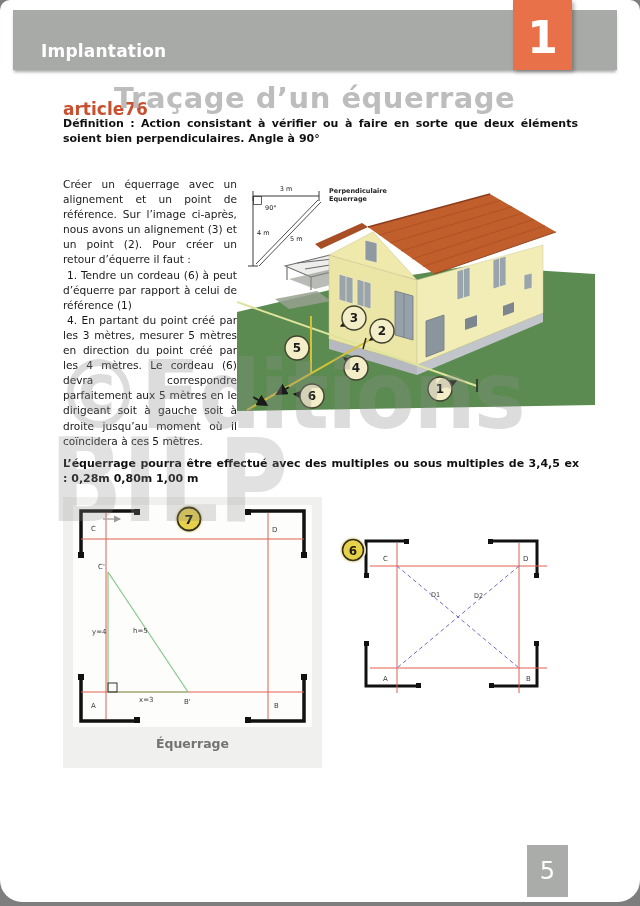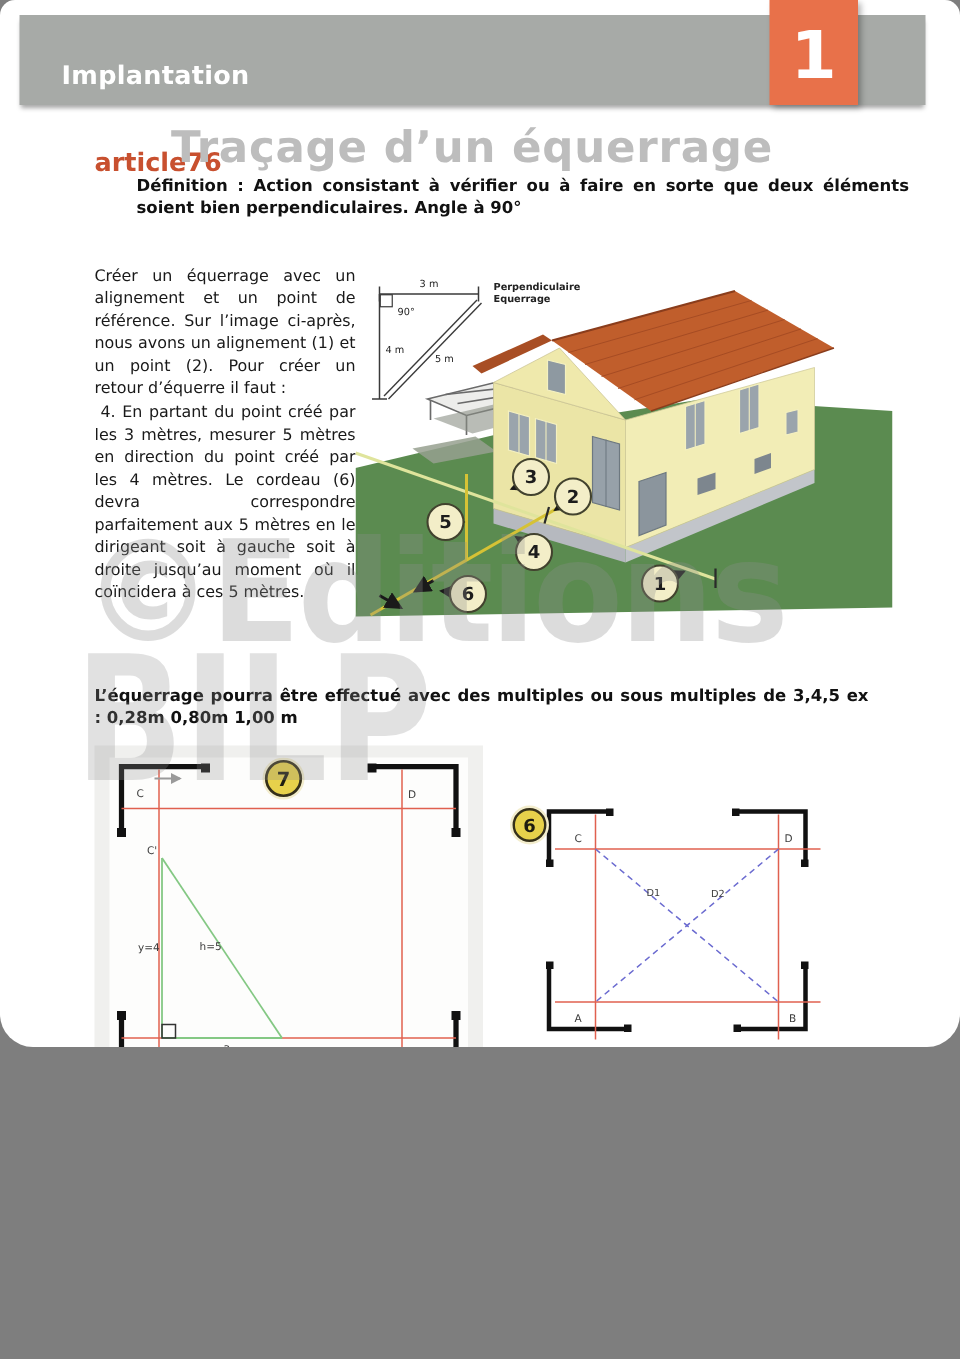--- a/index.html
+++ b/index.html
@@ -2,21 +2,21 @@
 <html><head>
 <meta charset="utf-8">
 <style>
   html,body{margin:0;padding:0;}
   body{
     width:640px;height:906px;position:relative;background:#7e7e7e;
     font-family:"DejaVu Sans","Liberation Sans",sans-serif;
     -webkit-font-smoothing:antialiased;overflow:hidden;
   }
   .page{
-    position:absolute;left:0;top:0;width:640px;height:698px;
+    position:absolute;left:0;top:0;width:640px;height:902px;
     background:#ffffff;border-radius:10px 10px 22px 22px;overflow:hidden;
   }
   
   .header-band{
     position:absolute;left:13px;top:10px;width:604px;height:60px;
     background:#a7aaa7;box-shadow:0 3px 3px -1px rgba(0,0,0,.35);
   }
   .header-band .section{
     position:absolute;left:28px;bottom:9px;color:#ffffff;
     font-size:17px;font-weight:bold;letter-spacing:.2px;
@@ -24,37 +24,37 @@
   .chapter-box{
     position:absolute;left:513px;top:0;width:59px;height:70px;background:#e8714a;
     box-shadow:2px 2px 4px rgba(0,0,0,.3);display:flex;align-items:center;justify-content:center;
   }
   .chapter-box span{color:#fff;font-size:44px;font-weight:bold;margin-top:4px;}
   
   .article-id{position:absolute;left:63px;top:99px;color:#c8502f;font-size:17px;font-weight:bold;}
   .article-title{position:absolute;left:114px;top:81px;color:#bdbdbd;font-size:29px;font-weight:bold;letter-spacing:.5px;text-align:right;}
   .definition{
     position:absolute;left:63px;top:117px;width:515px;color:#111;
-    font-size:11px;font-weight:bold;line-height:14.5px;text-align:justify;margin-left:28px;
+    font-size:11px;font-weight:bold;line-height:14.5px;text-align:justify;
   }
   
   .intro-col{position:absolute;left:63px;top:177px;width:174px;font-size:10.6px;line-height:15.1px;color:#191919;text-align:justify;}
   .intro-col p{margin:0;}
   .intro-col p.num{text-indent:4px;}
   
   .illu{position:absolute;left:237px;top:178px;width:358px;height:250px;}
   
   .multiples{
     position:absolute;left:63px;top:456px;width:516px;color:#111;
     font-size:11px;font-weight:bold;line-height:15px;text-align:justify;
   }
   
   .fig7-panel{position:absolute;left:63px;top:497px;width:259px;height:271px;background:#f0f0ee;}
   .fig7-panel svg{position:absolute;left:10px;top:8px;background:#fdfdfc;}
-  .fig7-caption{position:absolute;left:0;top:239px;width:259px;text-align:center;font-size:12.5px;font-weight:bold;color:#0c4a6e;}
+  .fig7-caption{position:absolute;left:0;top:239px;width:259px;text-align:center;font-size:12.5px;font-weight:bold;color:#737373;}
   .fig6{position:absolute;left:340px;top:523px;width:235px;height:190px;}
   
   .verification{position:absolute;left:63px;top:782px;width:516px;font-size:10.6px;line-height:15px;color:#191919;text-align:justify;}
   
   .footer-text{position:absolute;left:63px;top:857px;font-size:9px;line-height:12px;color:#b5b5b5;}
   .footer-text b{color:#9aa09a;}
   .page-num{
     position:absolute;left:527px;top:845px;width:41px;height:52px;background:#a9aca9;
     display:flex;align-items:center;justify-content:center;color:#fdfdfd;font-size:24px;
   }
@@ -74,21 +74,22 @@
   </div>
   <div class="chapter-box">
     <span>1</span>
   </div>
 
   <div class="article-id">article76</div>
   <div class="article-title">Traçage d’un équerrage</div>
   <div class="definition">Définition : Action consistant à vérifier ou à faire en sorte que deux éléments soient bien perpendiculaires. Angle à 90°</div>
 
   <div class="intro-col">
-    <p>Créer un équerrage avec un alignement et un point de référence. Sur l’image ci-après, nous avons un alignement (1) et un point (2). Pour créer un retour d’équerre il faut :</p>
+    <p>Créer un équerrage avec un alignement et un point de référence. Sur l’image ci-après, nous avons un alignement (3) et un point (2). Pour créer un retour d’équerre il faut :</p>
+    <p class="num">1. Tendre un cordeau (6) à peut d’équerre par rapport à celui de référence (1)</p>
     <p class="num">4. En partant du point créé par les 3 mètres, mesurer 5 mètres en direction du point créé par les 4 mètres. Le cordeau (6) devra correspondre parfaitement aux 5 mètres en le dirigeant soit à gauche soit à droite jusqu’au moment où il coïncidera à ces 5 mètres.</p>
   </div>
 
   <div class="illu">
     <svg width="358" height="250" viewBox="0 0 358 250">
       <defs>
         <marker id="ah" markerWidth="8" markerHeight="8" refX="5" refY="3" orient="auto">
           <path d="M0,0 L6,3 L0,6 Z" fill="#1a1a1a"></path>
         </marker>
       </defs>

